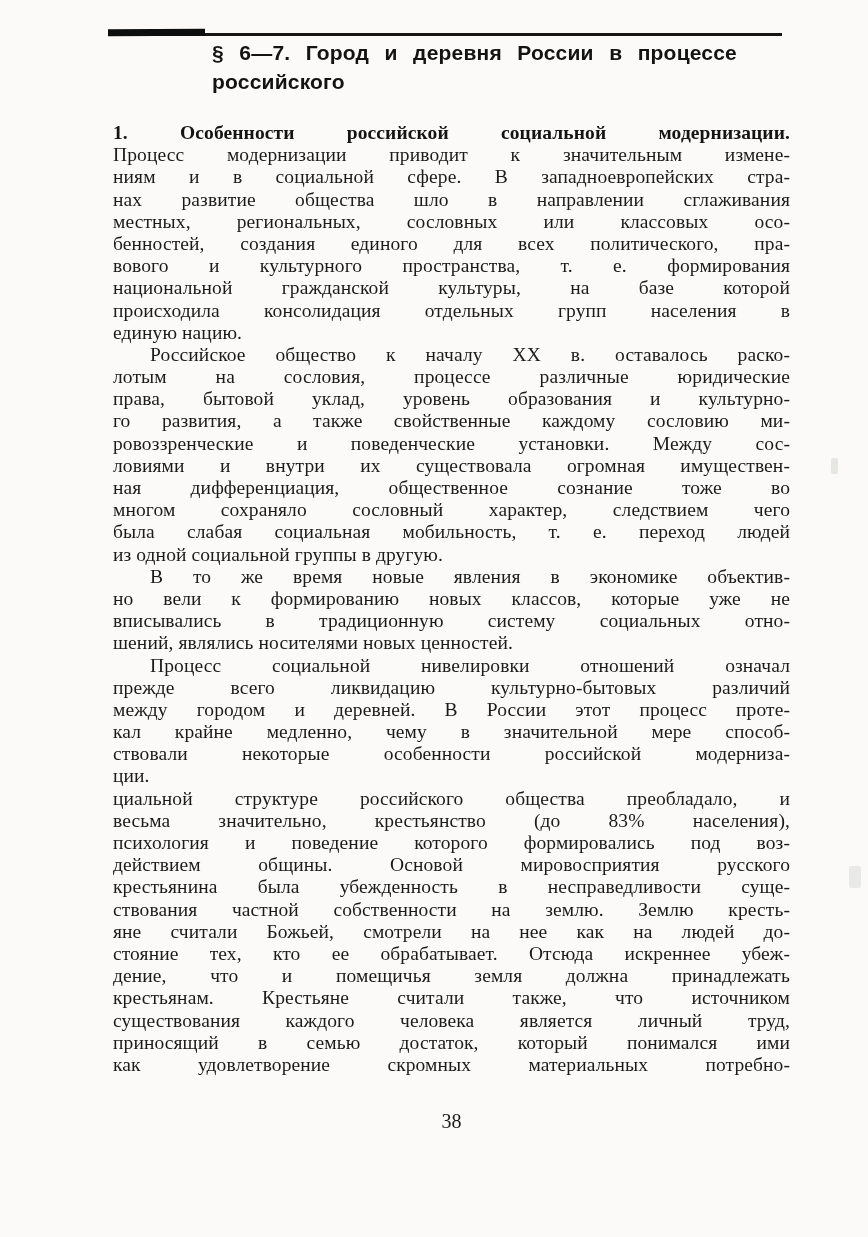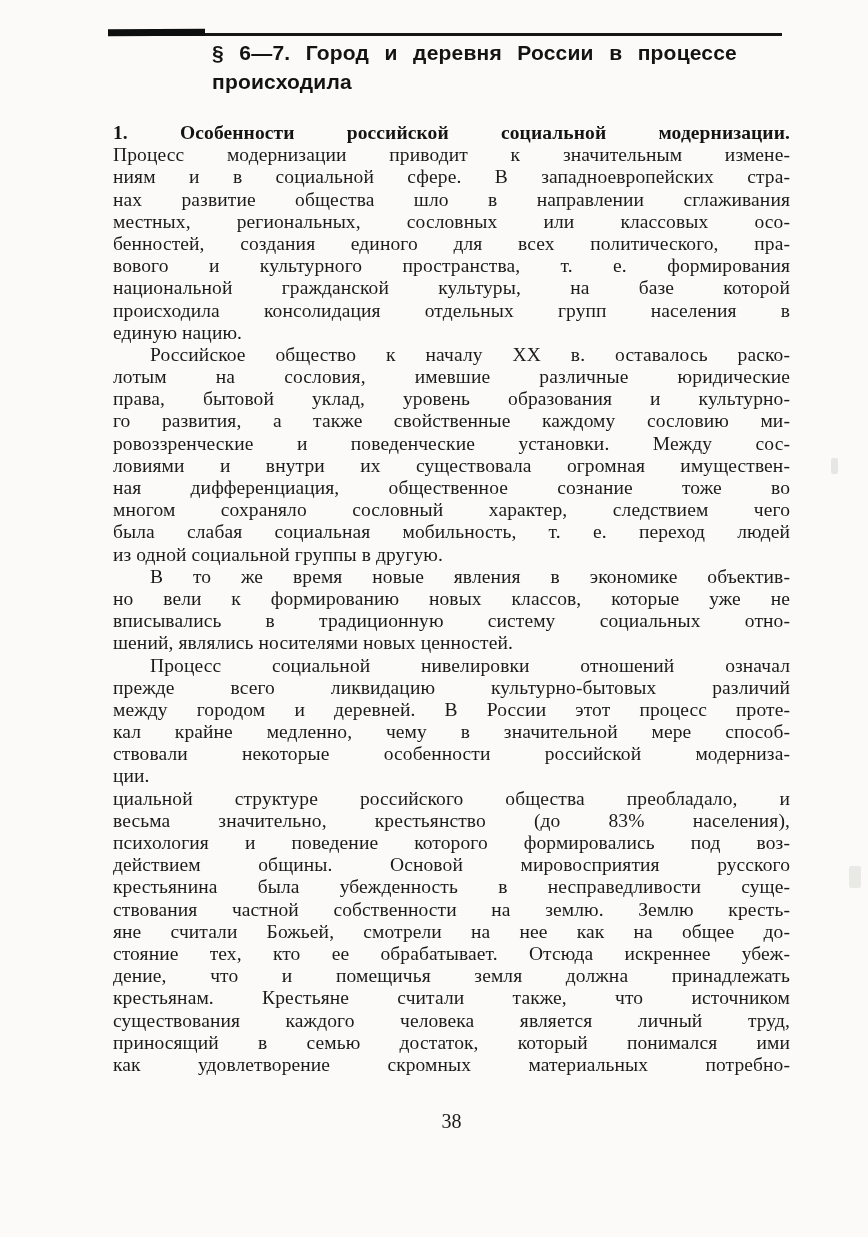--- a/index.html
+++ b/index.html
@@ -55,36 +55,36 @@
 </style>
 </head>
 <body>
 
 <div class="page">
 
   <div class="rule"></div>
 
   <div class="title-block">
     <div class="title-line1">§ 6—7. Город и деревня России в процессе</div>
-    <div class="title-line2">происходила</div>
+    <div class="title-line2">российского</div>
   </div>
 
   <div class="text-block">
       <div class="line bold">1. Особенности российской социальной модернизации.</div>
       <div class="line">Процесс модернизации приводит к значительным измене-</div>
       <div class="line">ниям и в социальной сфере. В западноевропейских стра-</div>
       <div class="line">нах развитие общества шло в направлении сглаживания</div>
       <div class="line">местных, региональных, сословных или классовых осо-</div>
       <div class="line">бенностей, создания единого для всех политического, пра-</div>
       <div class="line">вового и культурного пространства, т. е. формирования</div>
       <div class="line">национальной гражданской культуры, на базе которой</div>
       <div class="line">происходила консолидация отдельных групп населения в</div>
       <div class="line last">единую нацию.</div>
       <div class="line indent">Российское общество к началу XX в. оставалось раско-</div>
-      <div class="line">лотым на сословия, имевшие различные юридические</div>
+      <div class="line">лотым на сословия, процессе различные юридические</div>
       <div class="line">права, бытовой уклад, уровень образования и культурно-</div>
       <div class="line">го развития, а также свойственные каждому сословию ми-</div>
       <div class="line">ровоззренческие и поведенческие установки. Между сос-</div>
       <div class="line">ловиями и внутри их существовала огромная имуществен-</div>
       <div class="line">ная дифференциация, общественное сознание тоже во</div>
       <div class="line">многом сохраняло сословный характер, следствием чего</div>
       <div class="line">была слабая социальная мобильность, т. е. переход людей</div>
       <div class="line last">из одной социальной группы в другую.</div>
       <div class="line indent">В то же время новые явления в экономике объектив-</div>
       <div class="line">но вели к формированию новых классов, которые уже не</div>
@@ -95,21 +95,21 @@
       <div class="line">между городом и деревней. В России этот процесс проте-</div>
       <div class="line">кал крайне медленно, чему в значительной мере способ-</div>
       <div class="line">ствовали некоторые особенности российской модерниза-</div>
       <div class="line last">ции.</div>
       <div class="line">циальной структуре российского общества преобладало, и</div>
       <div class="line">весьма значительно, крестьянство (до 83% населения),</div>
       <div class="line">психология и поведение которого формировались под воз-</div>
       <div class="line">действием общины. Основой мировосприятия русского</div>
       <div class="line">крестьянина была убежденность в несправедливости суще-</div>
       <div class="line">ствования частной собственности на землю. Землю кресть-</div>
-      <div class="line">яне считали Божьей, смотрели на нее как на общее до-</div>
+      <div class="line">яне считали Божьей, смотрели на нее как на людей до-</div>
       <div class="line">стояние тех, кто ее обрабатывает. Отсюда искреннее убеж-</div>
       <div class="line">дение, что и помещичья земля должна принадлежать</div>
       <div class="line">крестьянам. Крестьяне считали также, что источником</div>
       <div class="line">существования каждого человека является личный труд,</div>
       <div class="line">приносящий в семью достаток, который понимался ими</div>
       <div class="line">как удовлетворение скромных материальных потребно-</div>
     </div>
 
   <div class="page-number">38</div>
 

